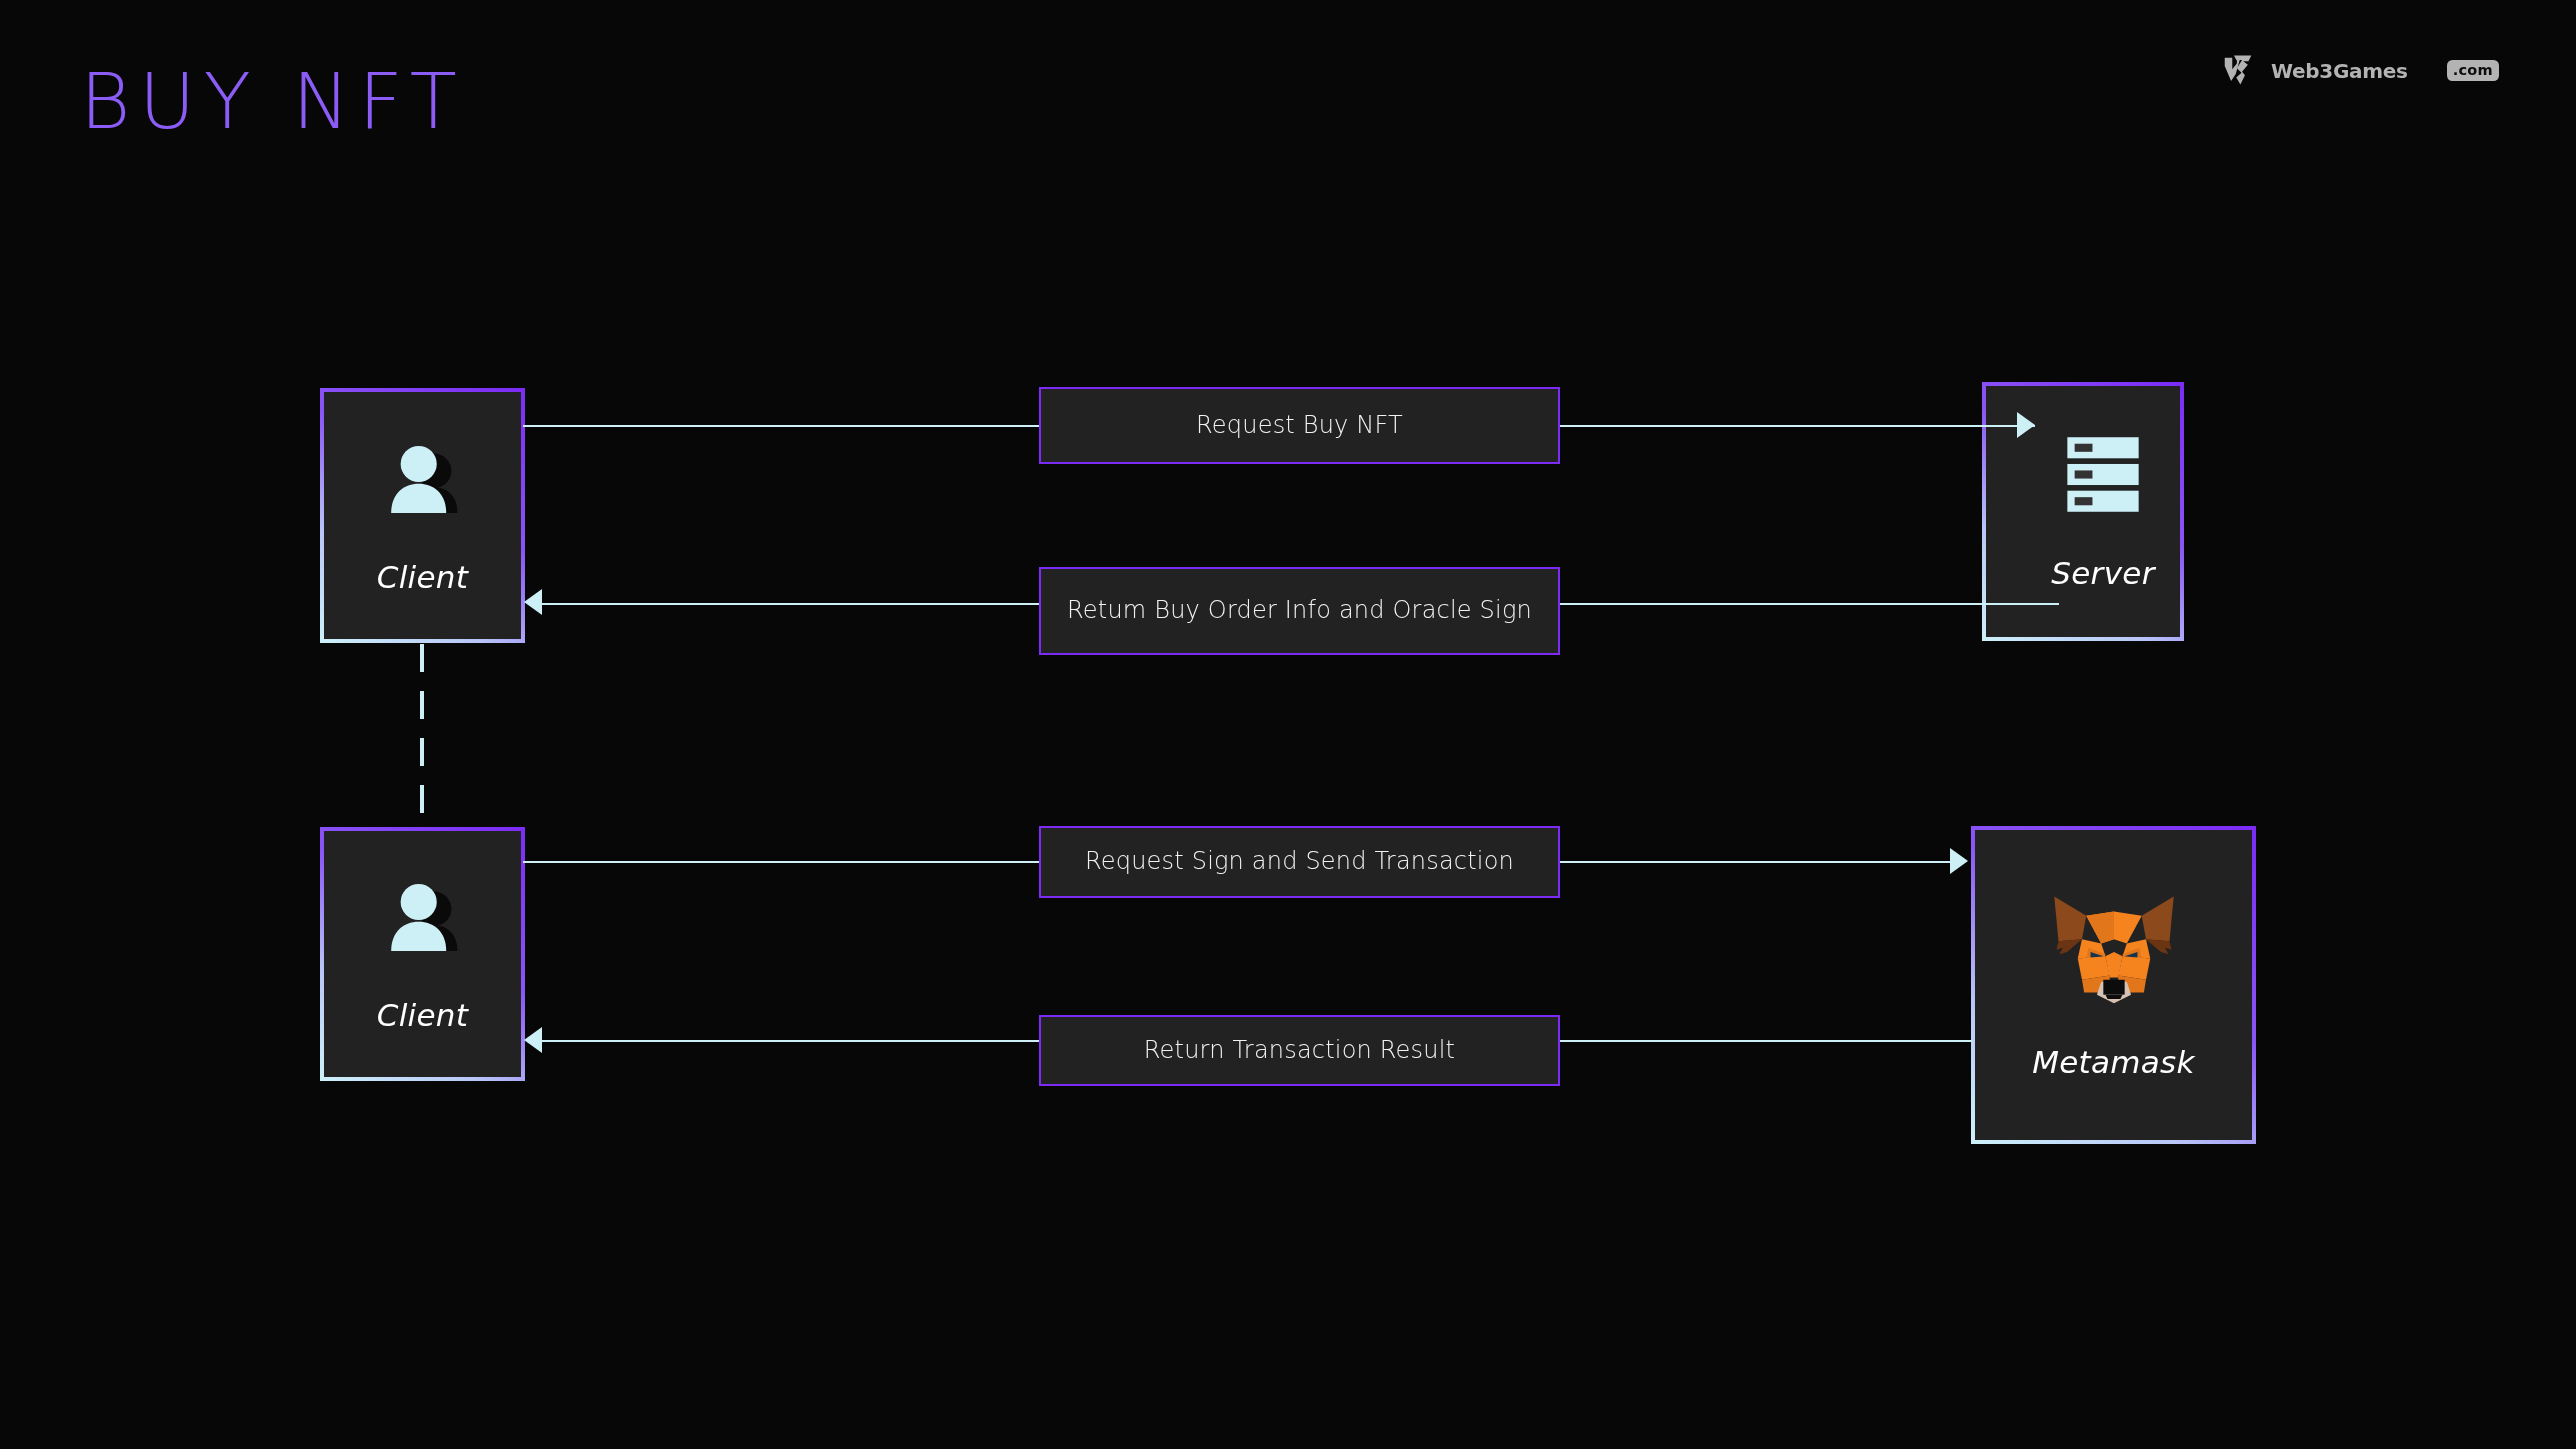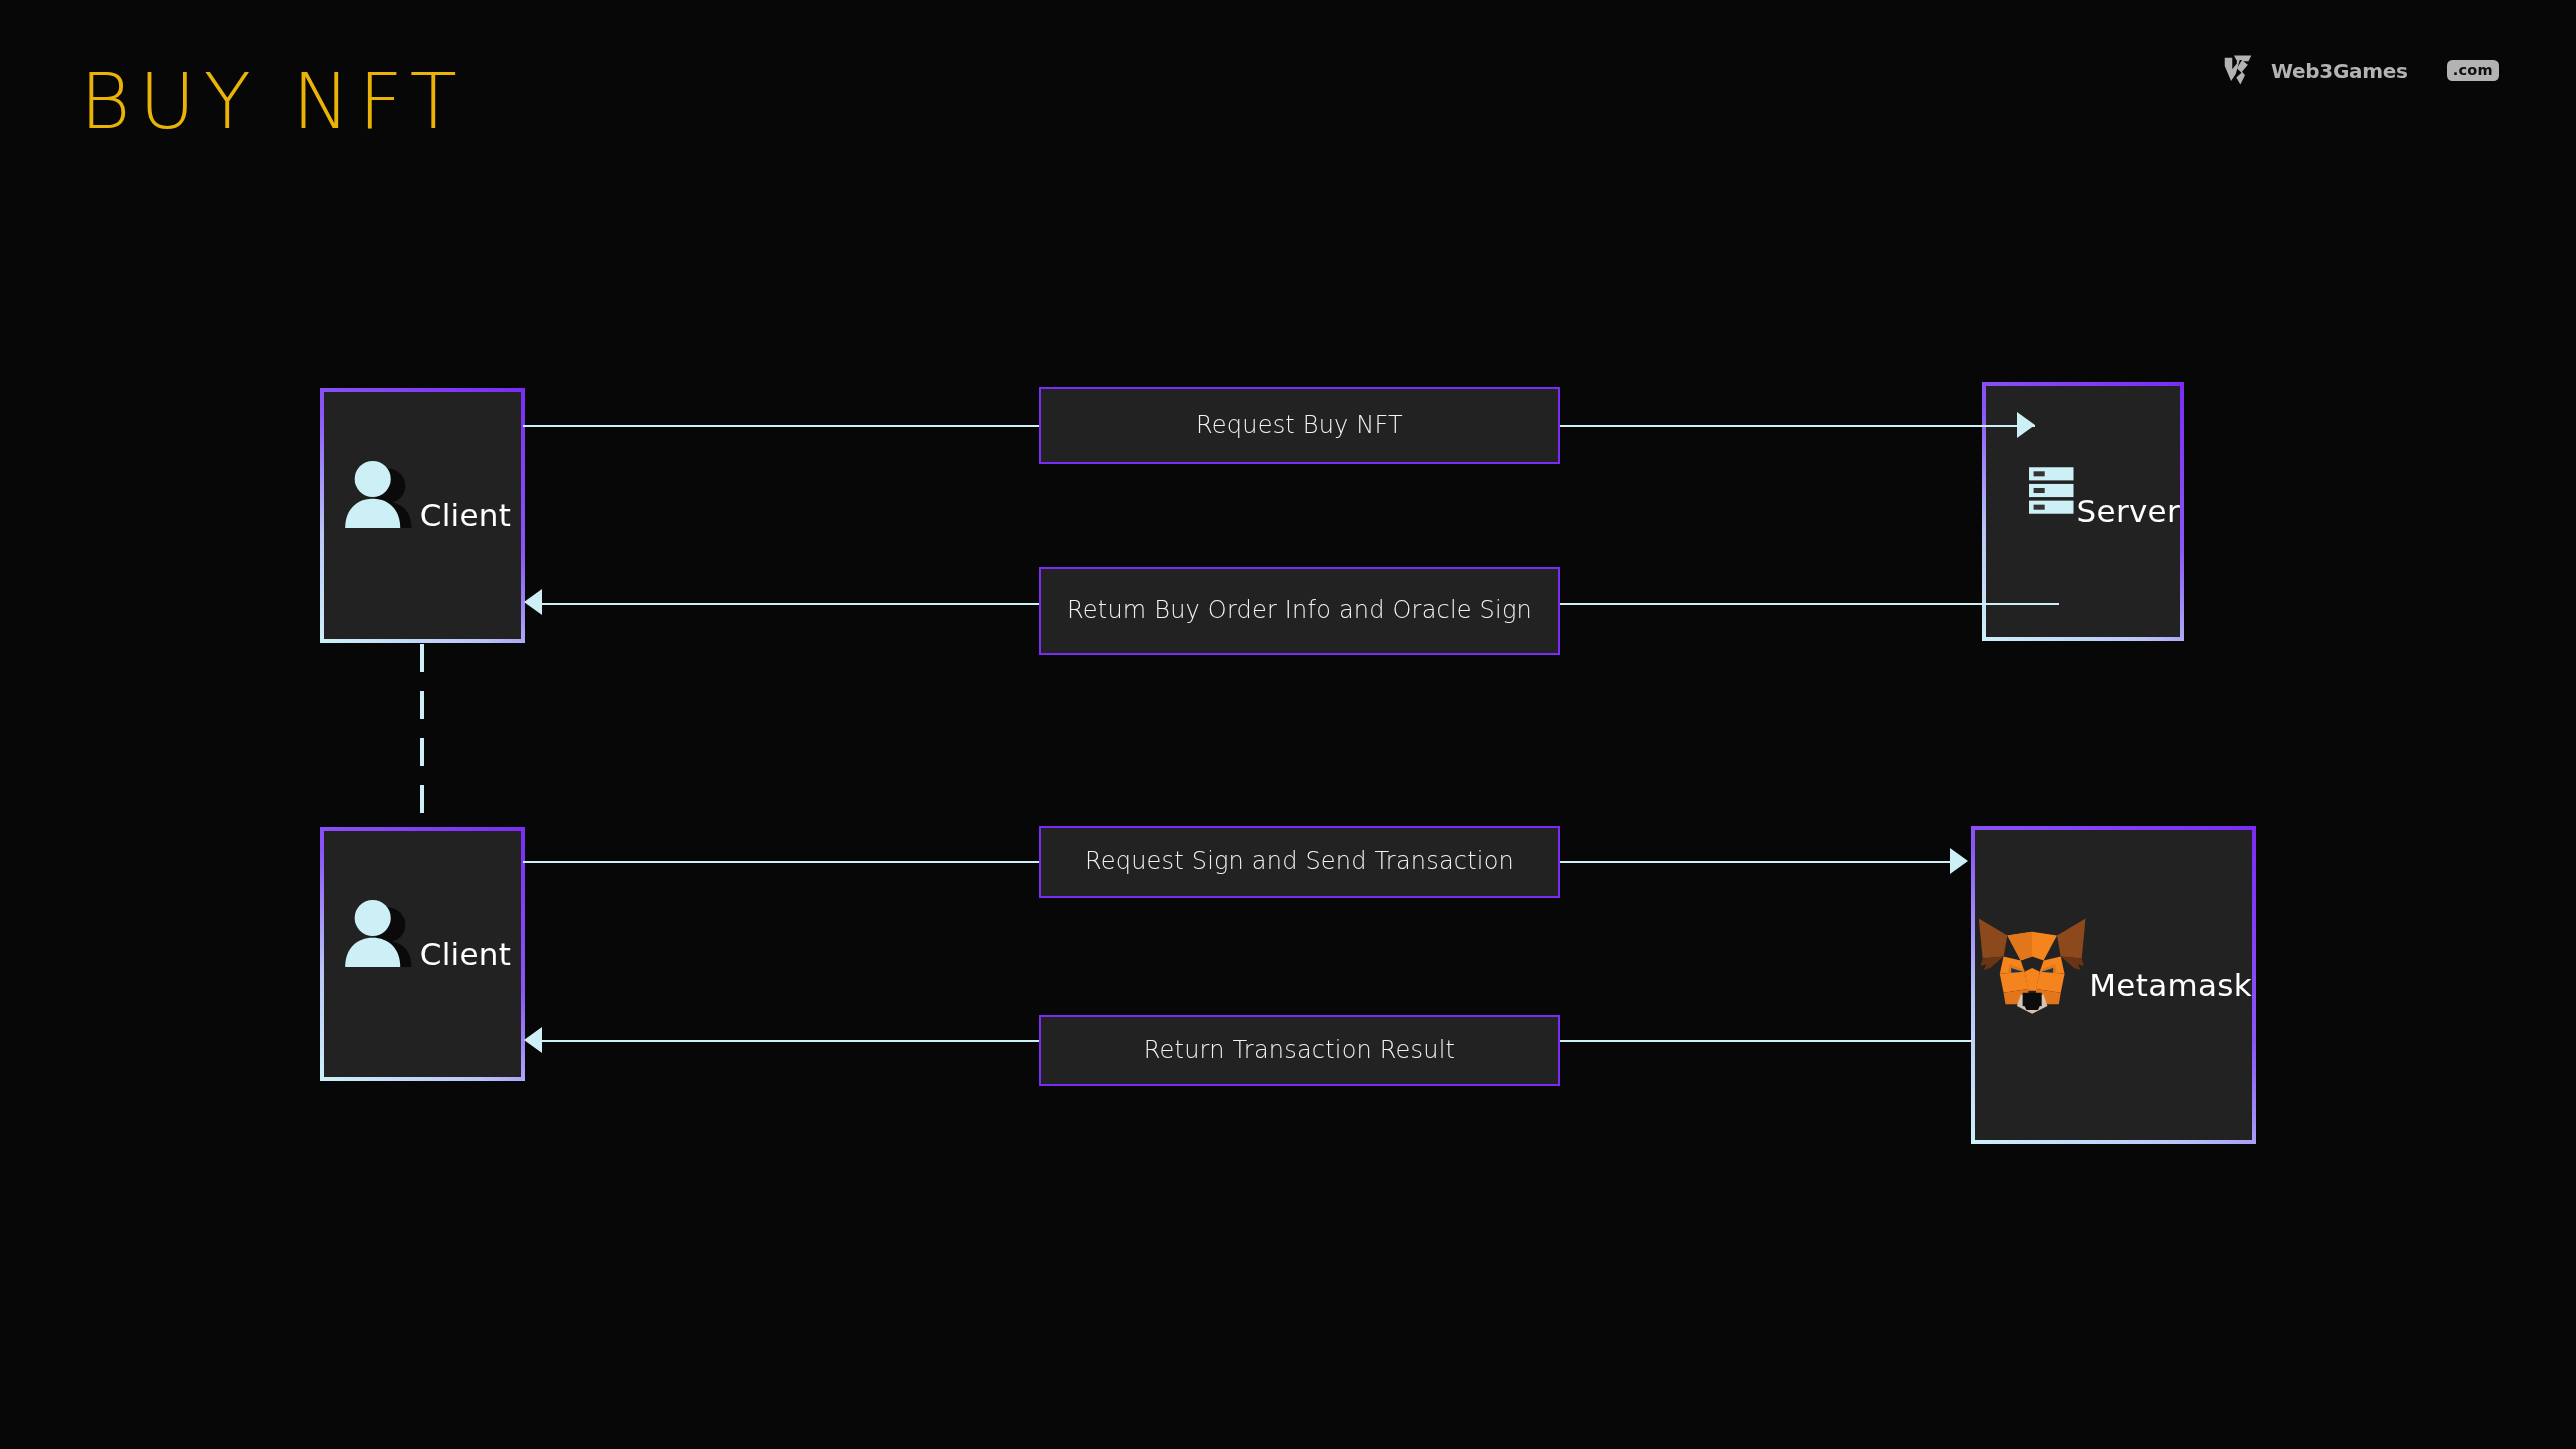--- a/index.html
+++ b/index.html
@@ -12,21 +12,21 @@
     overflow:hidden;
   }
 
   
   #page-title {
     position:absolute;
     left:80px; top:63px;
     font-size:77px;
     font-weight:300;
     letter-spacing:8.5px;
-    color:#eab308;
+    color:#8b5cf6;
     line-height:1;
     white-space:nowrap;
     font-family:"DejaVu Sans", sans-serif;
   }
 
   
   #brand {
     position:absolute;
     right:77px; top:52px;
     display:flex;
@@ -57,23 +57,24 @@
   }
 
   
   .node {
     position:absolute;
     background:
       linear-gradient(#222222,#222222) padding-box,
       linear-gradient(215deg, #7b2bf5 0%, #8a56f6 42%, #b9c6f7 72%, #cdf2fa 100%) border-box;
     border:4.2px solid transparent;
     display:flex;
-    flex-direction:row;
+    flex-direction:column;
     align-items:center;
     justify-content:center;
+    font-style:italic;
   }
   .node-icon { display:block; }
   .node-label {
     font-size:31px;
     font-weight:400;
     color:#ffffff;
     letter-spacing:0.3px;
     line-height:1;
     white-space:nowrap;
     font-family:"DejaVu Sans", sans-serif;

